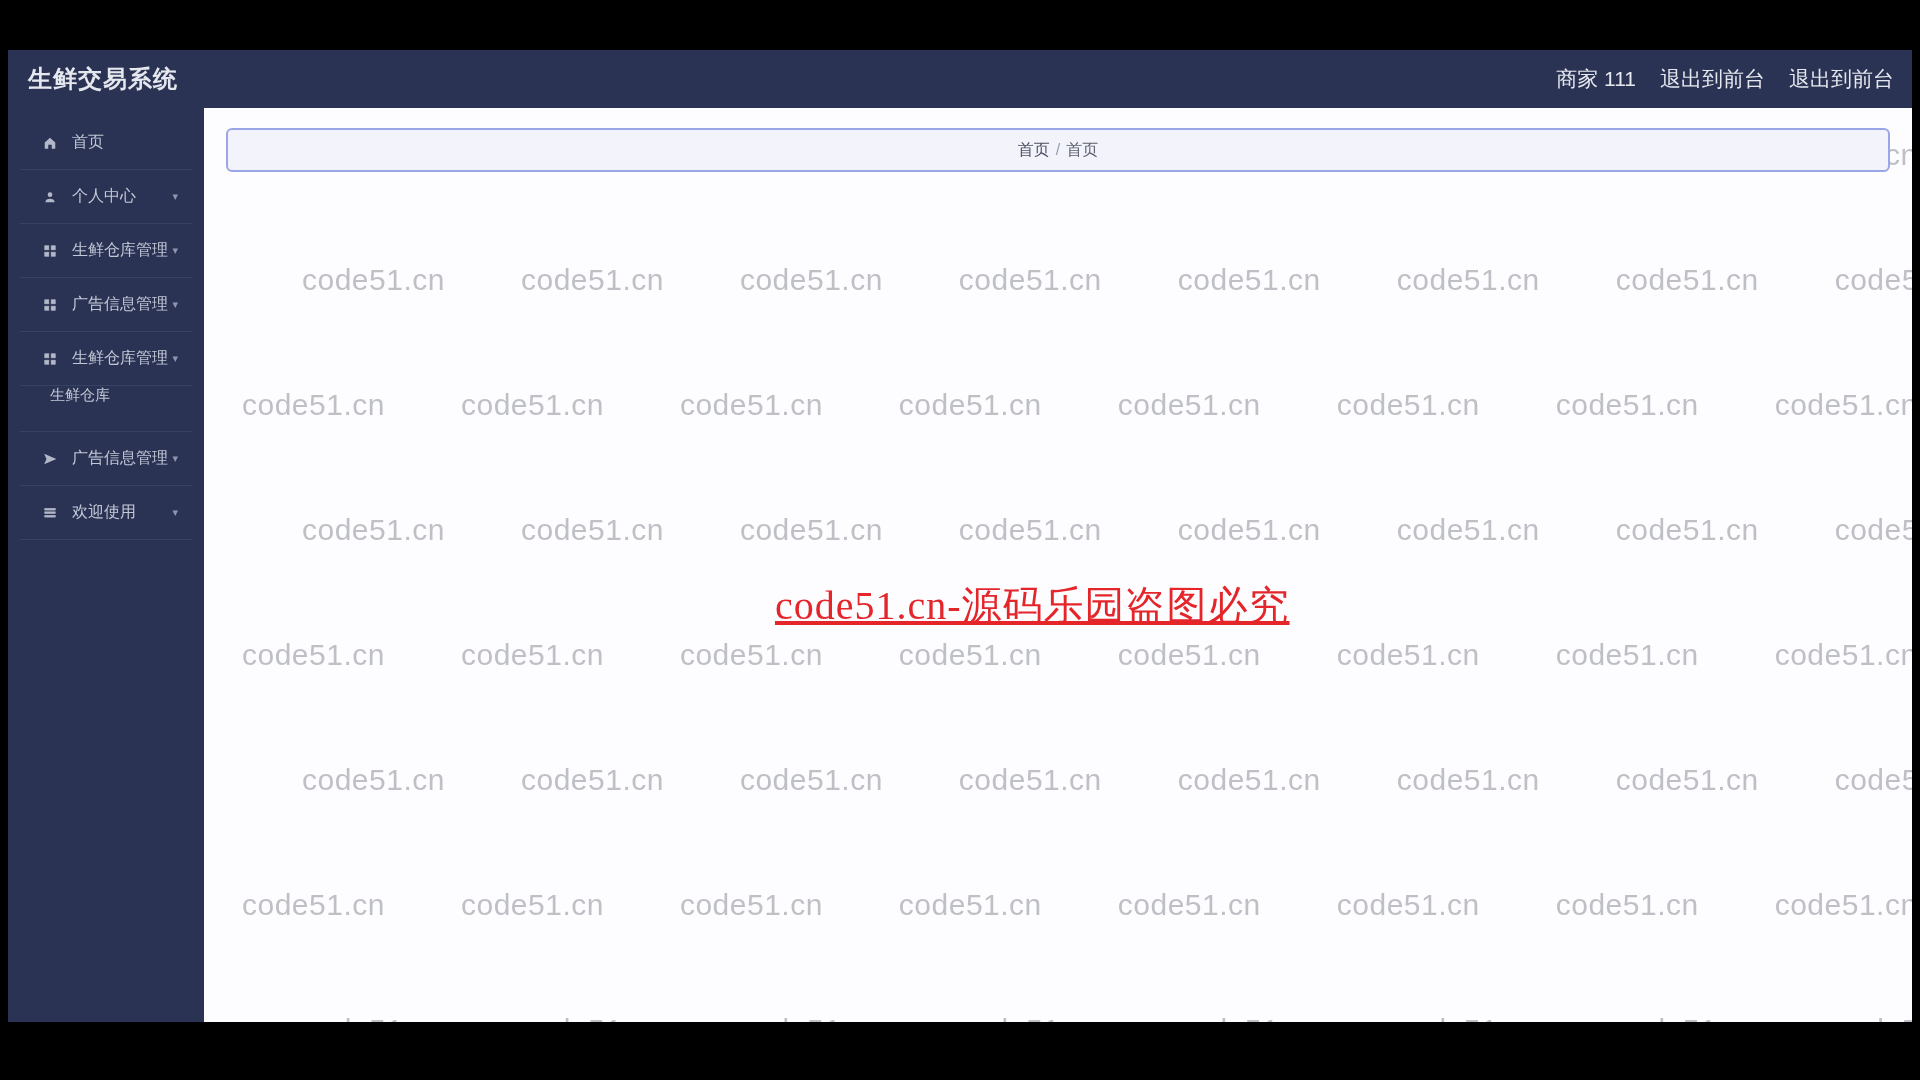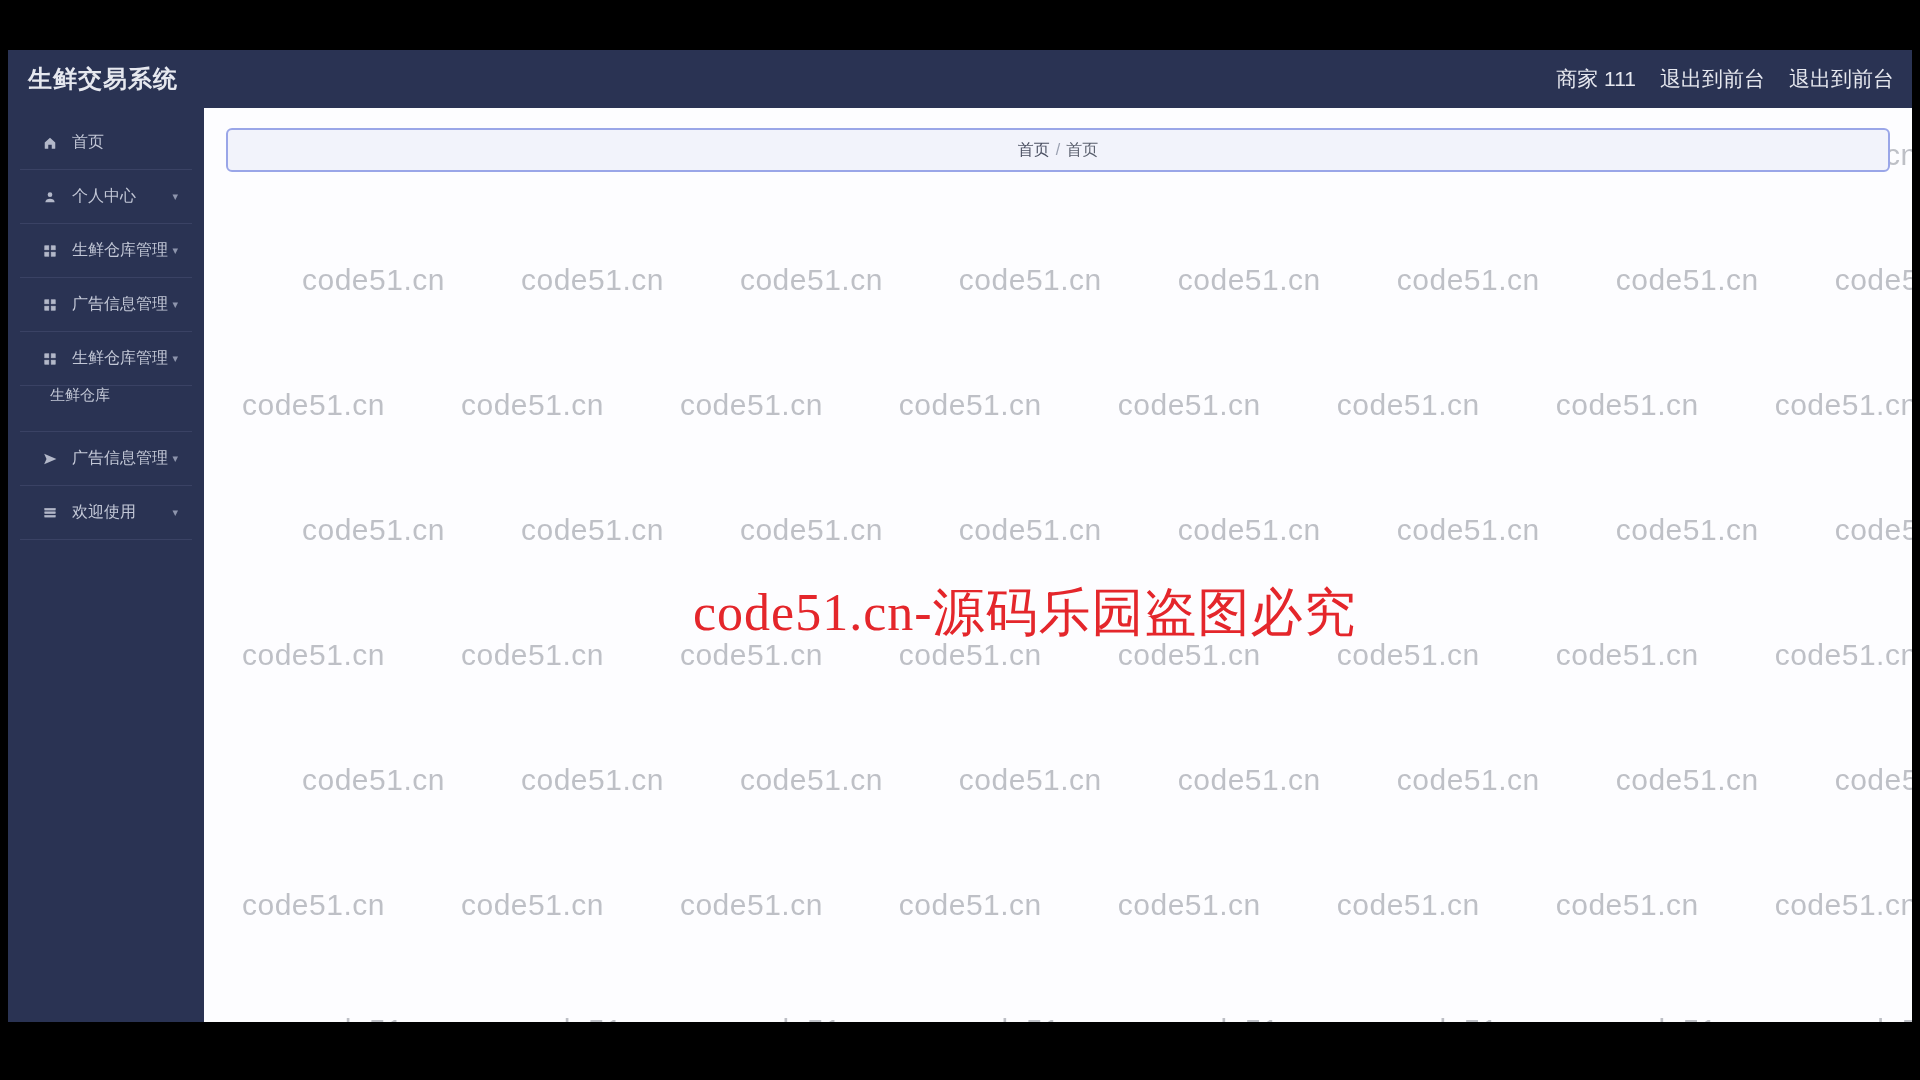--- a/index.html
+++ b/index.html
@@ -117,27 +117,28 @@
   font-size: 30px; color:#8b8f99; opacity:0.55; font-weight:400;
   white-space:nowrap;
   letter-spacing:0.5px;
 }
 .wm-row span { flex:0 0 auto; }
 
 .center-red {
   position:absolute;
   left:50%; transform:translateX(-55%);
   top: 470px;
-  font-size:52px;
+  font-size:40px;
   font-weight:400;
   color:#e4262b;
   letter-spacing:1px;
   font-family: "SimSun","宋体",serif;
   z-index:5;
   white-space:nowrap;
+  text-decoration:underline;
 }
 
 .content-layer { position:relative; z-index:3; }
 
 
 svg { width:14px; height:14px; fill: currentColor; stroke: currentColor; }
 </style>
 </head>
 <body>
 

